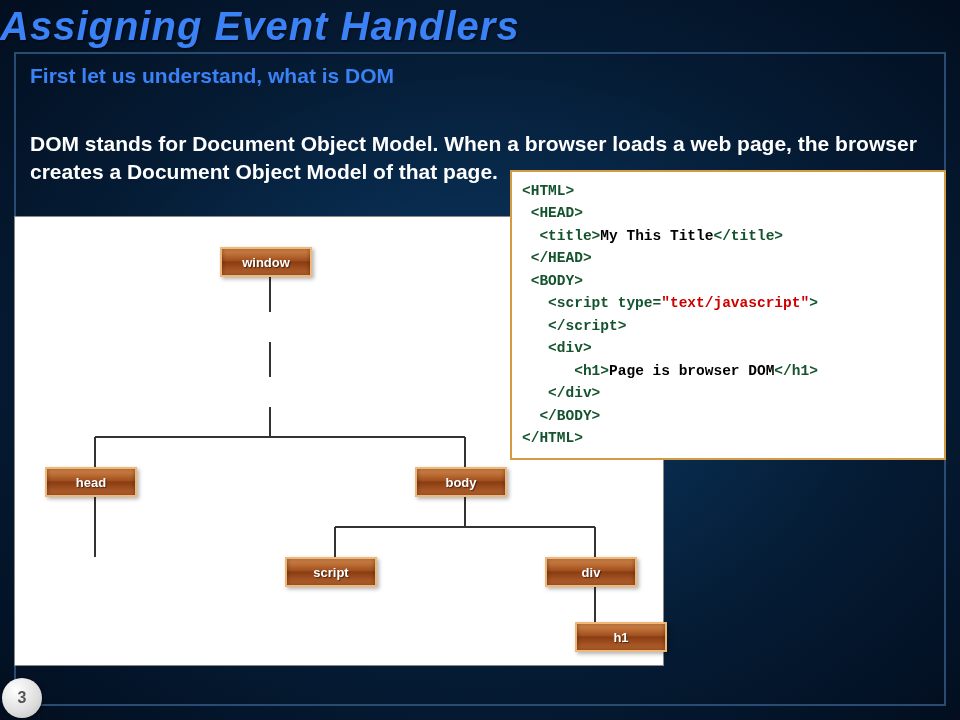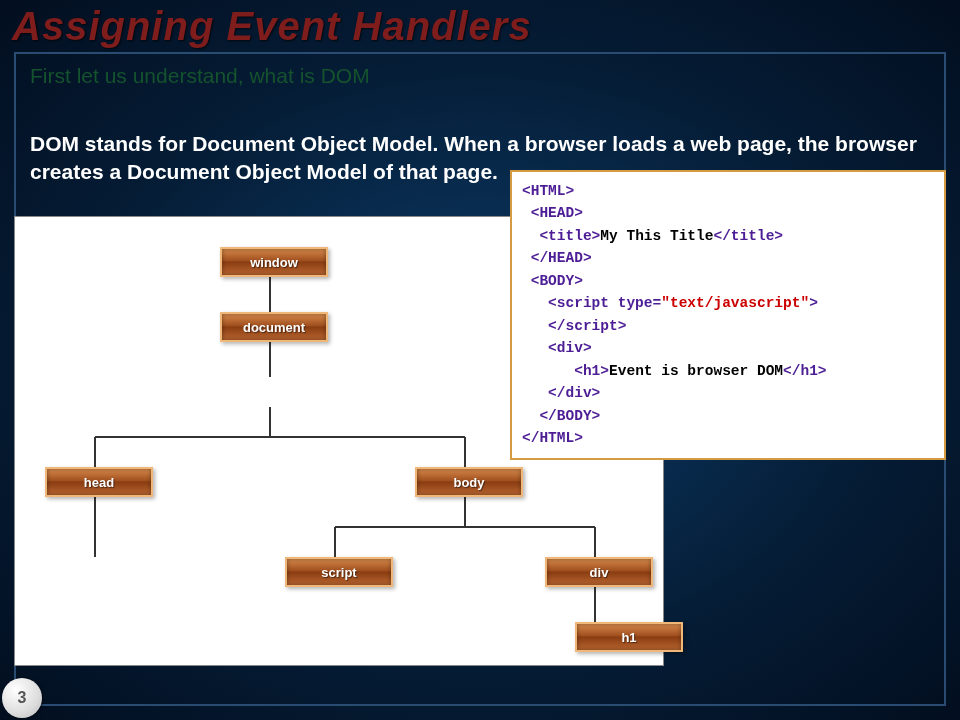--- a/index.html
+++ b/index.html
@@ -4,57 +4,57 @@
 <style>
   * { box-sizing: border-box; margin: 0; padding: 0; }
   body {
     width: 960px; height: 720px;
     background: radial-gradient(ellipse at center, #0c3d6b 0%, #051c35 60%, #020e1f 100%);
     font-family: "Trebuchet MS", Tahoma, Arial, sans-serif;
     position: relative;
     overflow: hidden;
   }
   .slide-title {
-    color: #7f1d1d;
+    color: #3b82f6;
     font-size: 40px;
     font-weight: bold;
     font-style: italic;
     letter-spacing: 1px;
-    padding: 4px 12px 0 12px;
+    padding: 4px 12px 0 0;
     text-shadow: 1px 1px 2px rgba(0,0,0,0.7);
   }
   .content-frame {
     position: absolute;
     left: 14px; right: 14px; top: 52px; bottom: 14px;
     border: 2px solid #2a4c72;
     padding: 10px 14px;
   }
   .intro-line1 {
-    color: #14532d;
-    font-weight: normal;
+    color: #3b82f6;
+    font-weight: bold;
     font-size: 21px;
     margin-bottom: 9px;
   }
   .intro-line2 {
     color: #ffffff;
     font-weight: bold;
     font-size: 21px;
     line-height: 1.35;
     margin-top: 42px;
   }
   .diagram-area {
     position: absolute;
     left: 14px; top: 216px;
     width: 650px; height: 450px;
     background: #ffffff;
     border: 1px solid #888;
   }
   .node {
     position: absolute;
-    width: 108px; height: 30px;
+    width: 92px; height: 30px;
     background: linear-gradient(to bottom, #d6894b 0%, #a04f1e 45%, #8a3d12 50%, #b86430 100%);
     border: 2px solid #f0b878;
     border-radius: 0;
     box-shadow: inset 0 0 4px rgba(0,0,0,0.4), 2px 2px 4px rgba(0,0,0,0.3);
     color: #fff;
     font-size: 13px;
     font-weight: bold;
     display: flex; align-items: center; justify-content: center;
     text-shadow: 1px 1px 1px rgba(0,0,0,0.5);
   }
@@ -70,21 +70,21 @@
     border: 2px solid #d49b43;
     padding: 8px 10px;
     font-family: "Consolas", "Courier New", monospace;
     font-size: 14.5px;
     line-height: 1.55;
     white-space: pre;
     color: #000;
     font-weight: bold;
     z-index: 5;
   }
-  .t-blue   { color: #4c1d95; }
+  .t-blue   { color: #14532d; }
   .t-red    { color: #cc0000; }
   .t-black  { color: #000000; }
   .page-num-wrap {
     position: absolute;
     left: 2px; bottom: 2px;
     width: 40px; height: 40px;
   }
   .page-num-bg {
     width: 40px; height: 40px;
     border-radius: 50%;
@@ -121,23 +121,20 @@
       <line x1="450" y1="280" x2="450" y2="310"></line>
       <line x1="320" y1="310" x2="580" y2="310"></line>
       <line x1="320" y1="310" x2="320" y2="340"></line>
       <line x1="580" y1="310" x2="580" y2="340"></line>
       <line x1="580" y1="370" x2="580" y2="405"></line>
     </g>
   </svg>
   <div class="node" style="left:205px;top:30px">
       <span>window</span>
     </div>
-  <div class="node" style="left:205px;top:95px">
-      <span>document</span>
-    </div>
   <div class="node" style="left:400px;top:250px">
       <span>body</span>
     </div>
   <div class="node" style="left:30px;top:250px">
       <span>head</span>
     </div>
   <div class="node" style="left:530px;top:340px">
       <span>div</span>
     </div>
   <div class="node" style="left:270px;top:340px">
@@ -149,21 +146,21 @@
 </div>
 
 <div class="code-box"><span class="t-blue">&lt;HTML&gt;</span>
  <span class="t-blue">&lt;HEAD&gt;</span>
   <span class="t-blue">&lt;title&gt;</span><span class="t-black">My This Title</span><span class="t-blue">&lt;/title&gt;</span>
  <span class="t-blue">&lt;/HEAD&gt;</span>
  <span class="t-blue">&lt;BODY&gt;</span>
    <span class="t-blue">&lt;script type=</span><span class="t-red">"text/javascript"</span><span class="t-blue">&gt;</span>
    <span class="t-blue">&lt;/script&gt;</span>
    <span class="t-blue">&lt;div&gt;</span>
-      <span class="t-blue">&lt;h1&gt;</span><span class="t-black">Event is browser DOM</span><span class="t-blue">&lt;/h1&gt;</span>
+      <span class="t-blue">&lt;h1&gt;</span><span class="t-black">Page is browser DOM</span><span class="t-blue">&lt;/h1&gt;</span>
    <span class="t-blue">&lt;/div&gt;</span>
   <span class="t-blue">&lt;/BODY&gt;</span>
 <span class="t-blue">&lt;/HTML&gt;</span></div>
 
 <div class="page-num-wrap">
   <div class="page-num-bg">
     <span class="page-num">3</span>
   </div>
 </div>
 

